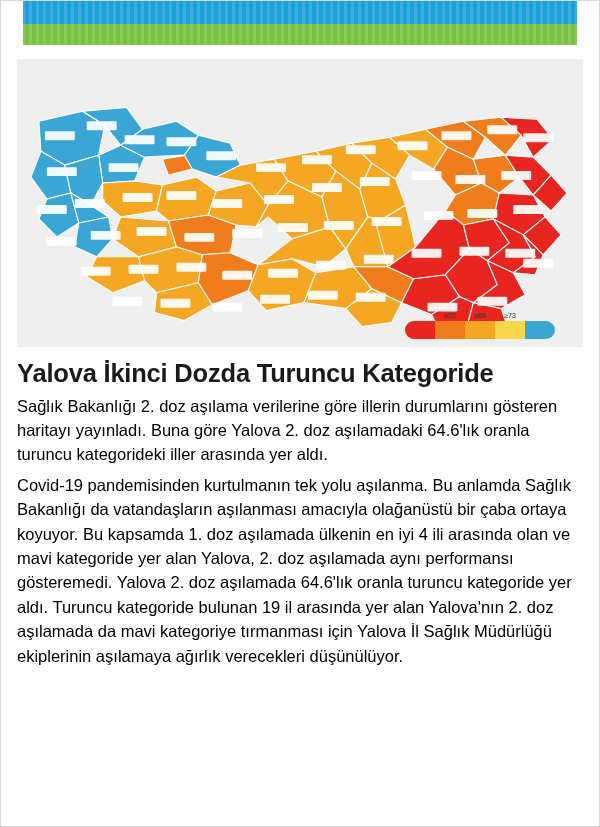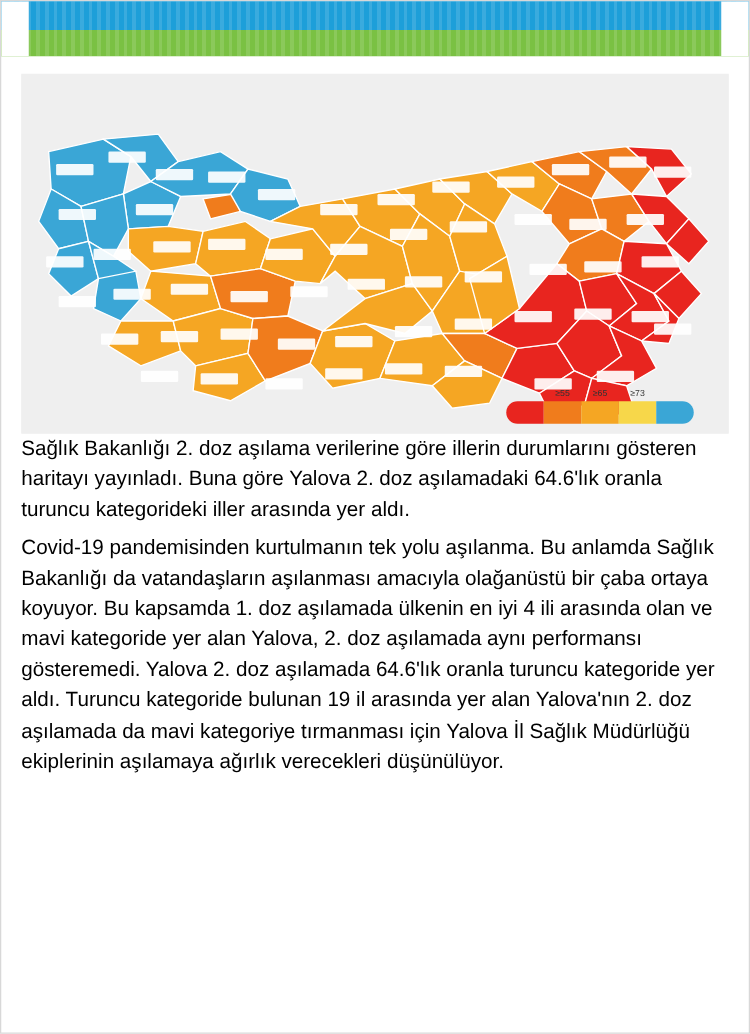--- a/index.html
+++ b/index.html
@@ -261,19 +261,20 @@
         <span class="legend-label">≥73</span>
         <span class="legend-swatch" style="background:#f7d74a"></span>
       </div>
       <div class="legend-item">
         <span class="legend-label"></span>
         <span class="legend-swatch last" style="background:#3aa6d6"></span>
       </div>
     </div>
   </div>
 
+  <h1 class="headline">Yalova İkinci Dozda Turuncu Kategoride</h1>
 
   <div class="body-text">
     <p>Sağlık Bakanlığı 2. doz aşılama verilerine göre illerin durumlarını gösteren haritayı yayınladı. Buna göre Yalova 2. doz aşılamadaki 64.6'lık oranla turuncu kategorideki iller arasında yer aldı.</p>
     <p>Covid-19 pandemisinden kurtulmanın tek yolu aşılanma. Bu anlamda Sağlık Bakanlığı da vatandaşların aşılanması amacıyla olağanüstü bir çaba ortaya koyuyor. Bu kapsamda 1. doz aşılamada ülkenin en iyi 4 ili arasında olan ve mavi kategoride yer alan Yalova, 2. doz aşılamada aynı performansı gösteremedi. Yalova 2. doz aşılamada 64.6'lık oranla turuncu kategoride yer aldı. Turuncu kategoride bulunan 19 il arasında yer alan Yalova'nın 2. doz aşılamada da mavi kategoriye tırmanması için Yalova İl Sağlık Müdürlüğü ekiplerinin aşılamaya ağırlık verecekleri düşünülüyor.</p>
   </div>
 
 </div>
 
 </body></html>

